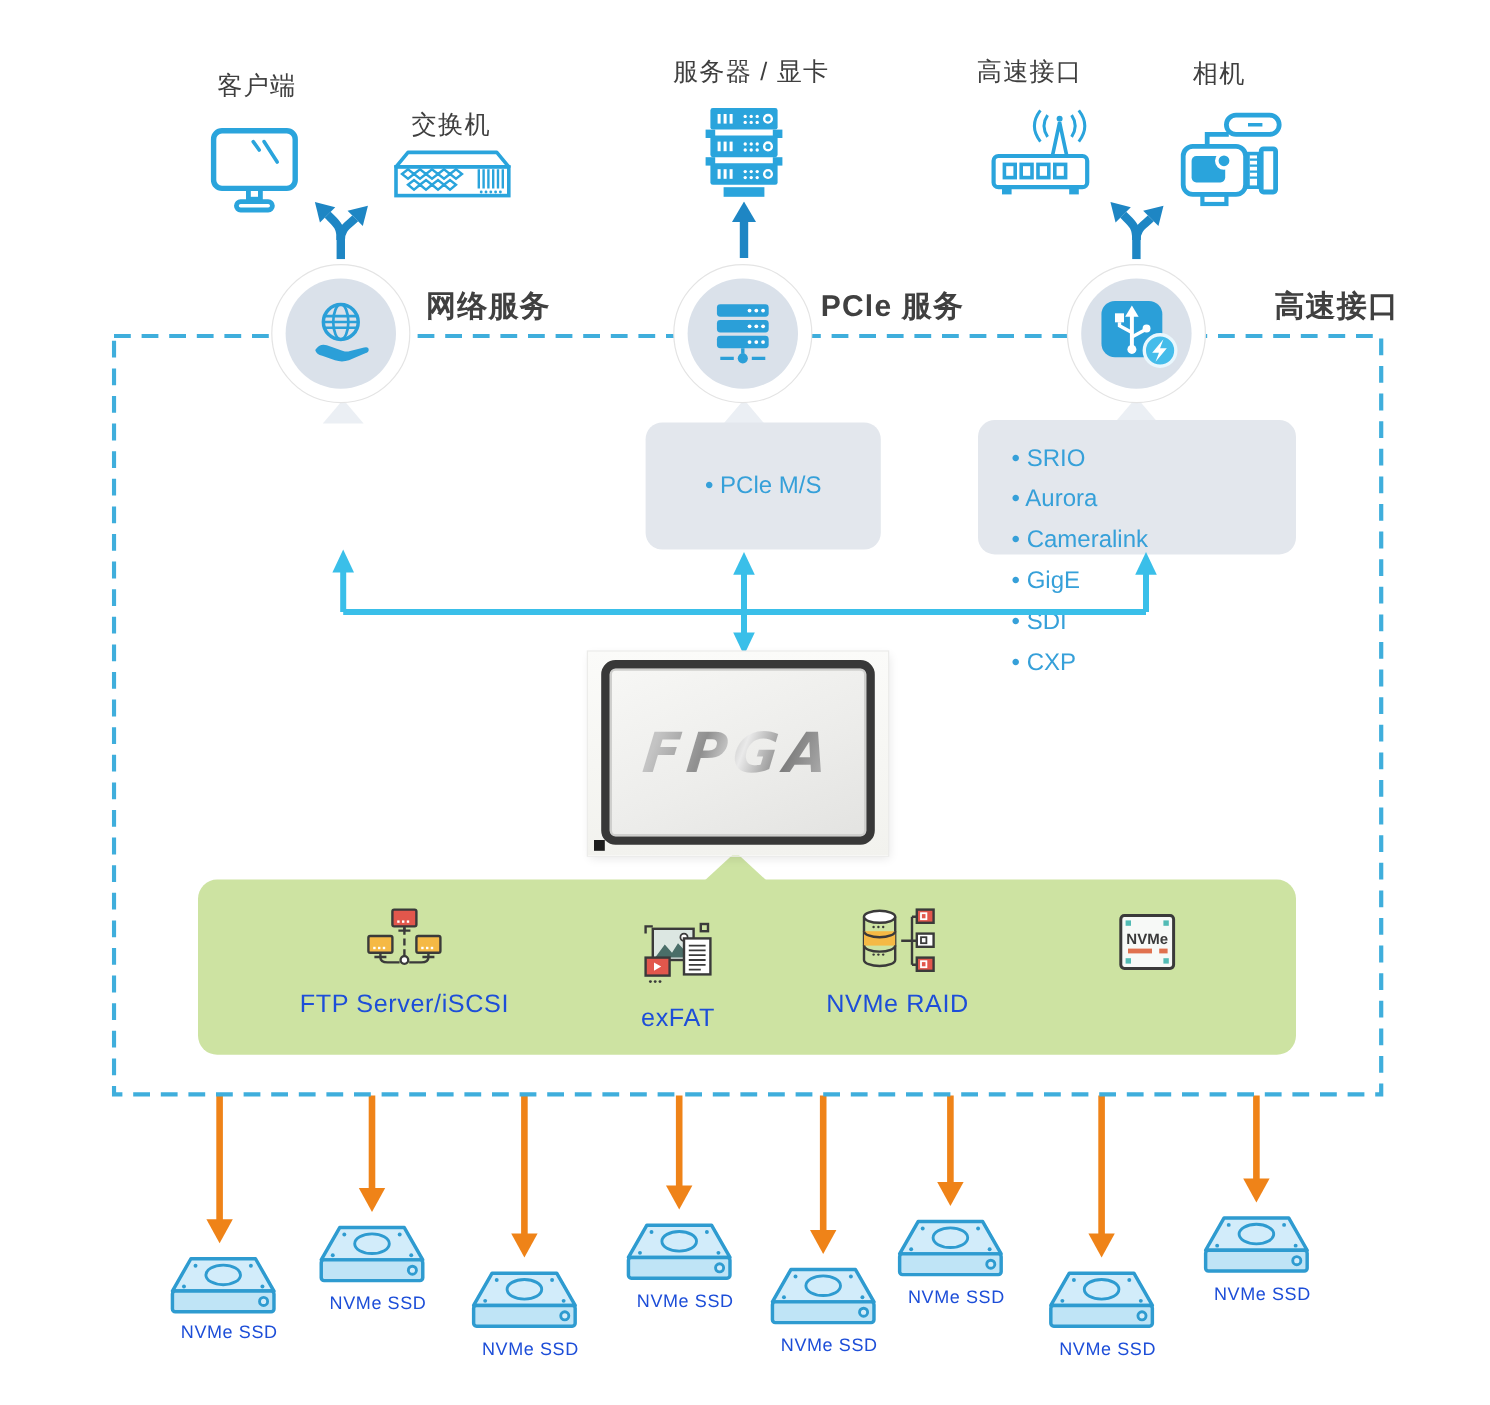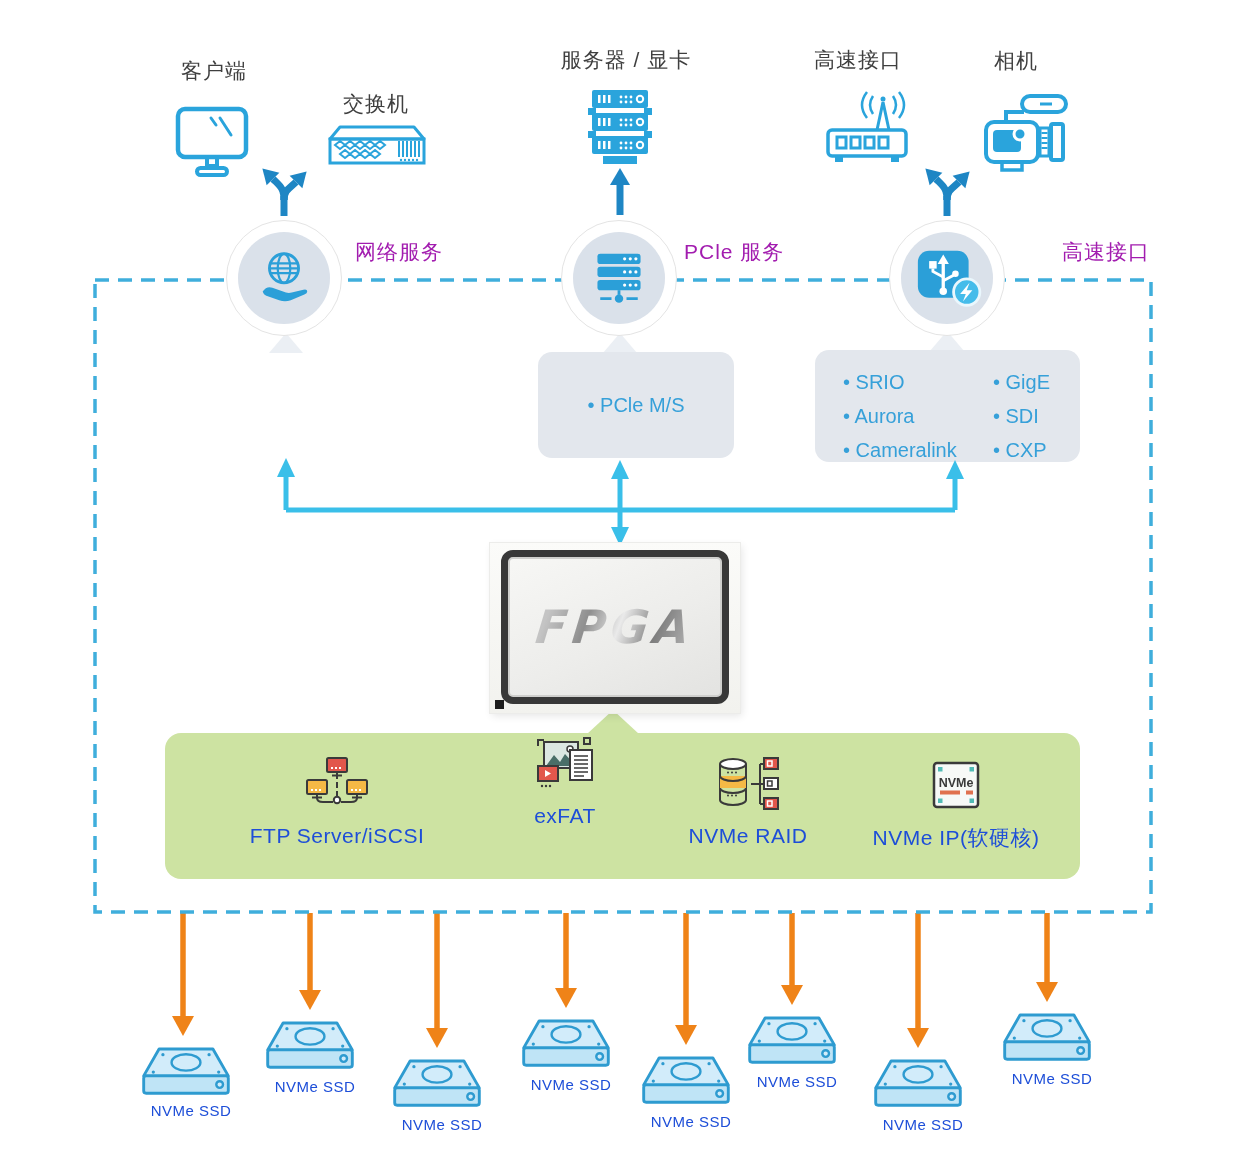--- a/index.html
+++ b/index.html
@@ -2,27 +2,27 @@
 <html><head>
 <meta charset="utf-8">
 <style>
   html,body{margin:0;padding:0;background:#ffffff;}
   #stage{
     position:relative;width:1242px;height:1171px;background:#ffffff;overflow:hidden;
     font-family:"Liberation Sans","DejaVu Sans",sans-serif;color:#3C3C3C;border-radius:13px;
   }
   .abs{position:absolute;}
   .dev-label{font-size:21px;font-weight:500;color:#3F3F3F;text-align:center;letter-spacing:1px;}
-  .svc-label{font-size:21px;font-weight:400;color:#a21caf;letter-spacing:1px;}
+  .svc-label{font-size:25px;font-weight:700;color:#404040;letter-spacing:1px;}
   .svc-outer{width:114px;height:114px;border-radius:50%;background:#ffffff;border:1px solid #E4E4E4;z-index:3;}
   .svc-inner{position:absolute;inset:11px;border-radius:50%;background:#DAE1EA;display:flex;align-items:center;justify-content:center;}
   .spec-box{background:#E3E7ED;border-radius:14px;color:#36A0D9;font-size:20px;z-index:2;}
   .spec-center{display:flex;flex-direction:column;align-items:center;justify-content:center;line-height:1.65;}
   .notch{width:0;height:0;border-left:17px solid transparent;border-right:17px solid transparent;border-bottom:20px solid #EBEFF4;z-index:2;}
-  .spec-cols{display:flex;justify-content:space-between;padding:15px 30px 0 28px;box-sizing:border-box;height:100%;}
+  .spec-cols{display:flex;justify-content:space-between;padding:15px 30px 0 28px;box-sizing:border-box;height:100%;flex-direction:column;}
   .spec-col{line-height:34px;}
   #fpga-card{
     left:490px;top:543px;width:250px;height:170px;background:linear-gradient(180deg,#fbfbf9,#f2f2ee);
     box-shadow:0 0 0 1px #ececea,2px 3px 8px rgba(0,0,0,0.10);z-index:2;
   }
   #fpga-chip{
     position:absolute;inset:7px 11px 9px 11px;border-radius:12px;border:7px solid #383838;
     background:linear-gradient(155deg,#f7f7f5 0%,#ededeb 55%,#e3e3e1 100%);
     display:flex;align-items:center;justify-content:center;
     box-shadow:inset 0 0 0 2px #cfcfcd;
@@ -293,21 +293,21 @@
         <rect x="48" y="33" width="2" height="2" fill="#fff"></rect>
           <rect x="52" y="33" width="2" height="2" fill="#fff"></rect>
           <rect x="56" y="33" width="2" height="2" fill="#fff"></rect>
         <line x1="54" y1="38" x2="54" y2="41" stroke="#3A3A3A" stroke-width="2"></line>
         <line x1="49" y1="41.5" x2="59" y2="41.5" stroke="#3A3A3A" stroke-width="2"></line>
       </g>
     </svg>
     <div class="f-label">FTP Server/iSCSI</div>
   </div>
 
-  <div class="abs feature" style="left:455px;top:736px">
+  <div class="abs feature" style="left:455px;top:768px">
     <svg width="62" height="58" viewBox="0 0 62 58">
       <path d="M4,10 V4 H10" fill="none" stroke="#3A3A3A" stroke-width="2"></path>
       <rect x="50" y="2" width="6" height="6" fill="none" stroke="#3A3A3A" stroke-width="2"></rect>
       <rect x="10" y="6" width="34" height="26" fill="#DCE7E2" stroke="#3A3A3A" stroke-width="2"></rect>
       <path d="M12,30 l8,-11 l6,7 l5,-8 l11,12 z" fill="#4A6E68"></path>
       <circle cx="36" cy="13" r="3" fill="#fff" stroke="#3A3A3A" stroke-width="1.5"></circle>
       <rect x="36" y="14" width="22" height="30" fill="#fff" stroke="#3A3A3A" stroke-width="2"></rect>
       <path d="M40,20 h14 M40,24 h14 M40,28 h14 M40,32 h14 M40,36 h14 M40,40 h10" stroke="#3A3A3A" stroke-width="1.5"></path>
       <rect x="4" y="30" width="20" height="15" fill="#E2574C" stroke="#3A3A3A" stroke-width="2"></rect>
       <polygon points="11,34 17,37.5 11,41" fill="#fff"></polygon>
@@ -348,21 +348,20 @@
     <svg width="58" height="58" viewBox="0 0 58 58">
       <rect x="7" y="7" width="44" height="44" rx="3" fill="#F7F9F7" stroke="#3A3A3A" stroke-width="2.5"></rect>
       <rect x="11" y="11" width="4.5" height="4.5" fill="#52BBB5"></rect>
       <rect x="42.5" y="11" width="4.5" height="4.5" fill="#52BBB5"></rect>
       <rect x="11" y="42.5" width="4.5" height="4.5" fill="#52BBB5"></rect>
       <rect x="42.5" y="42.5" width="4.5" height="4.5" fill="#52BBB5"></rect>
       <text x="29" y="31" text-anchor="middle" font-size="12.5" font-weight="bold" fill="#3A3A3A" font-family="Liberation Sans, DejaVu Sans, sans-serif">NVMe</text>
       <rect x="13" y="34.5" width="20" height="4" fill="#E0714F"></rect>
       <rect x="39" y="34.5" width="7" height="4" fill="#E0714F"></rect>
     </svg>
-    <div class="f-label">NVMe IP(软硬核)</div>
   </div>
 
   <svg class="abs" style="left:0;top:905px" width="1242" height="266" viewBox="0 0 1242 266">
     <g stroke="#EF8318" stroke-width="5.5" fill="#EF8318">
       <line x1="183" y1="8" x2="183" y2="112"></line>
         <polygon points="183,131 172,111 194,111" stroke="none"></polygon>
       <line x1="310" y1="8" x2="310" y2="86"></line>
         <polygon points="310,105 299,85 321,85" stroke="none"></polygon>
       <line x1="437" y1="8" x2="437" y2="124"></line>
         <polygon points="437,143 426,123 448,123" stroke="none"></polygon>

